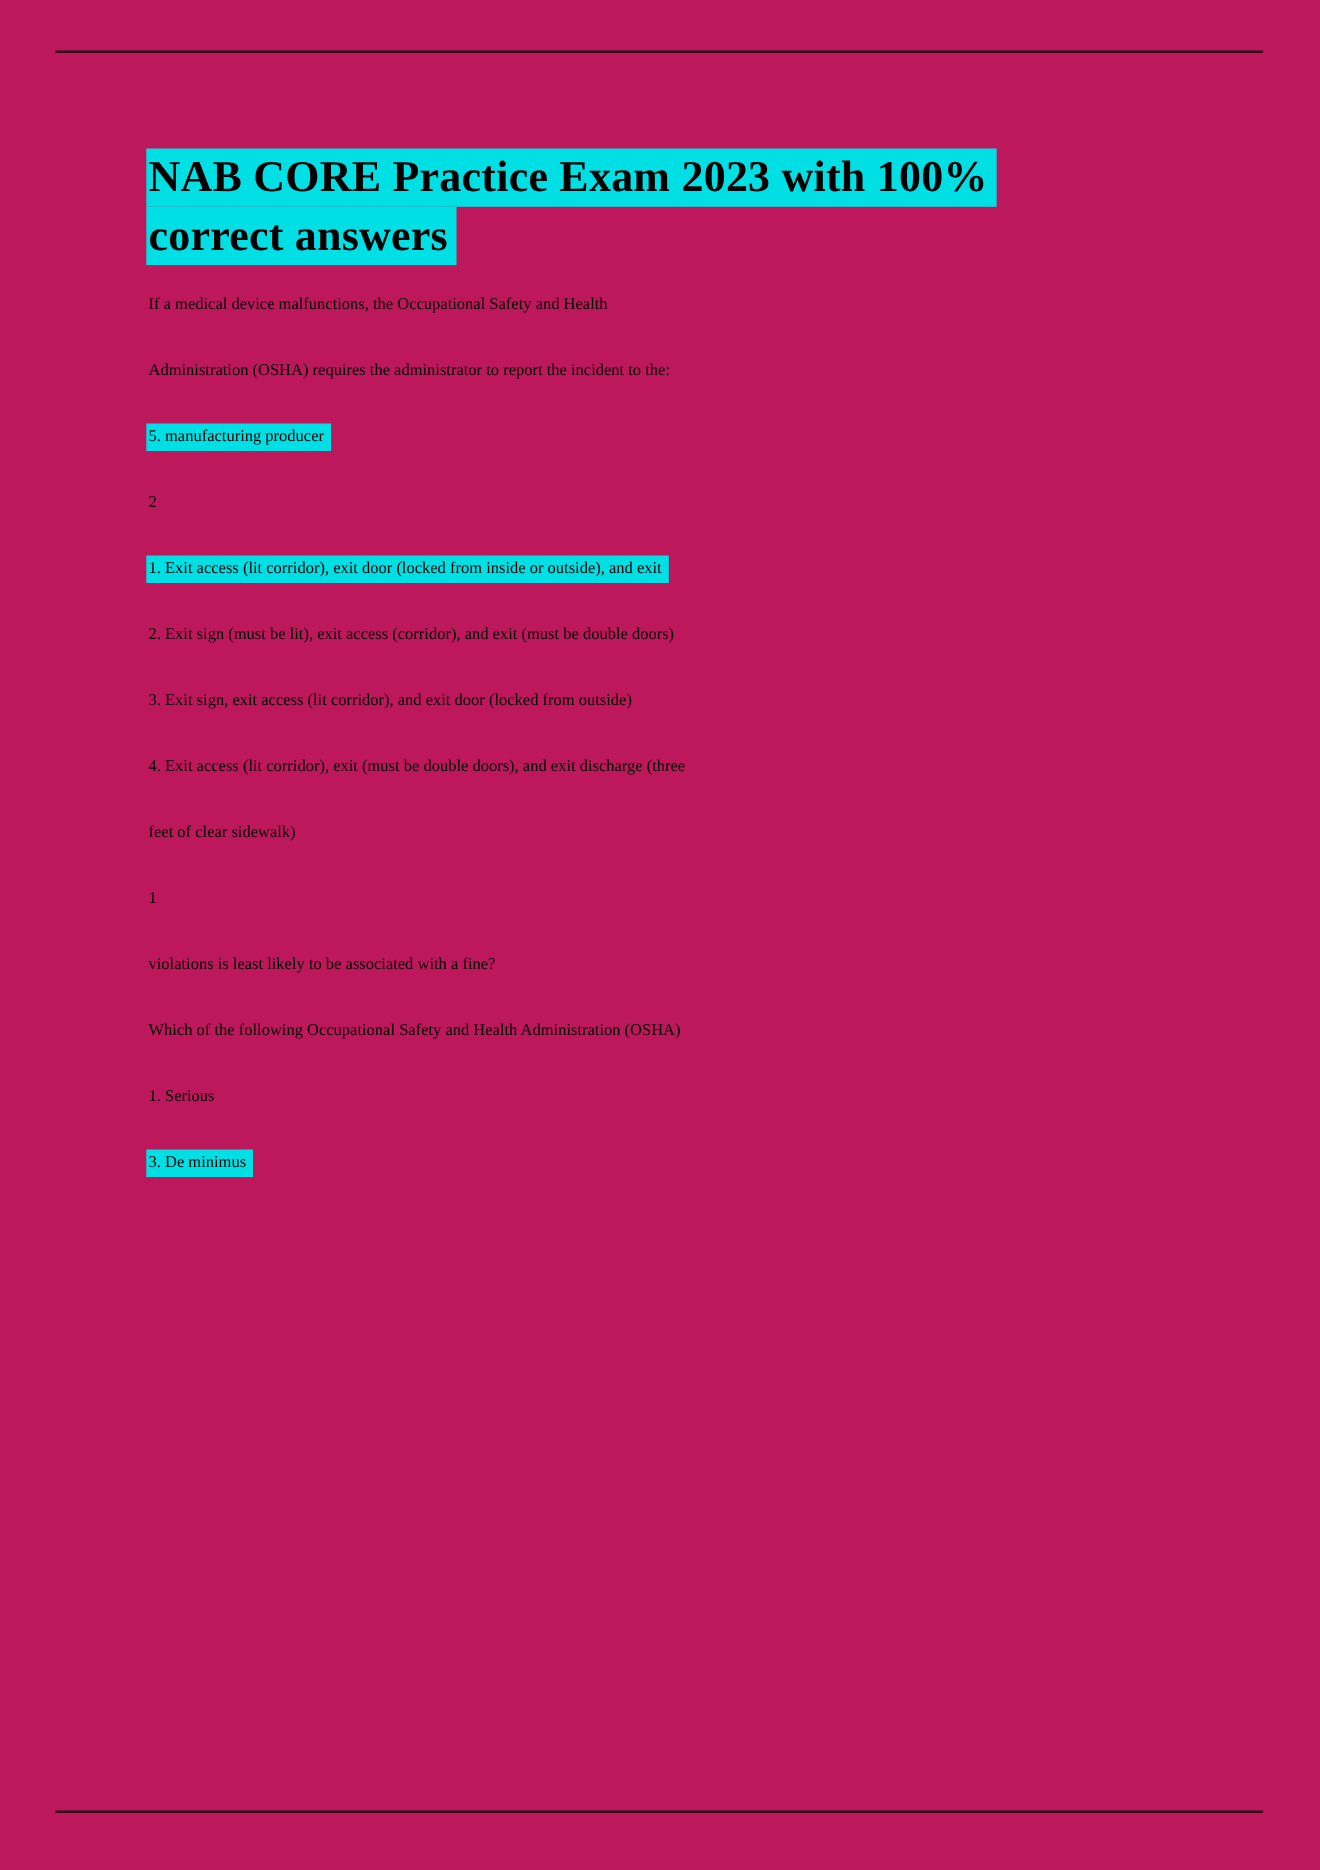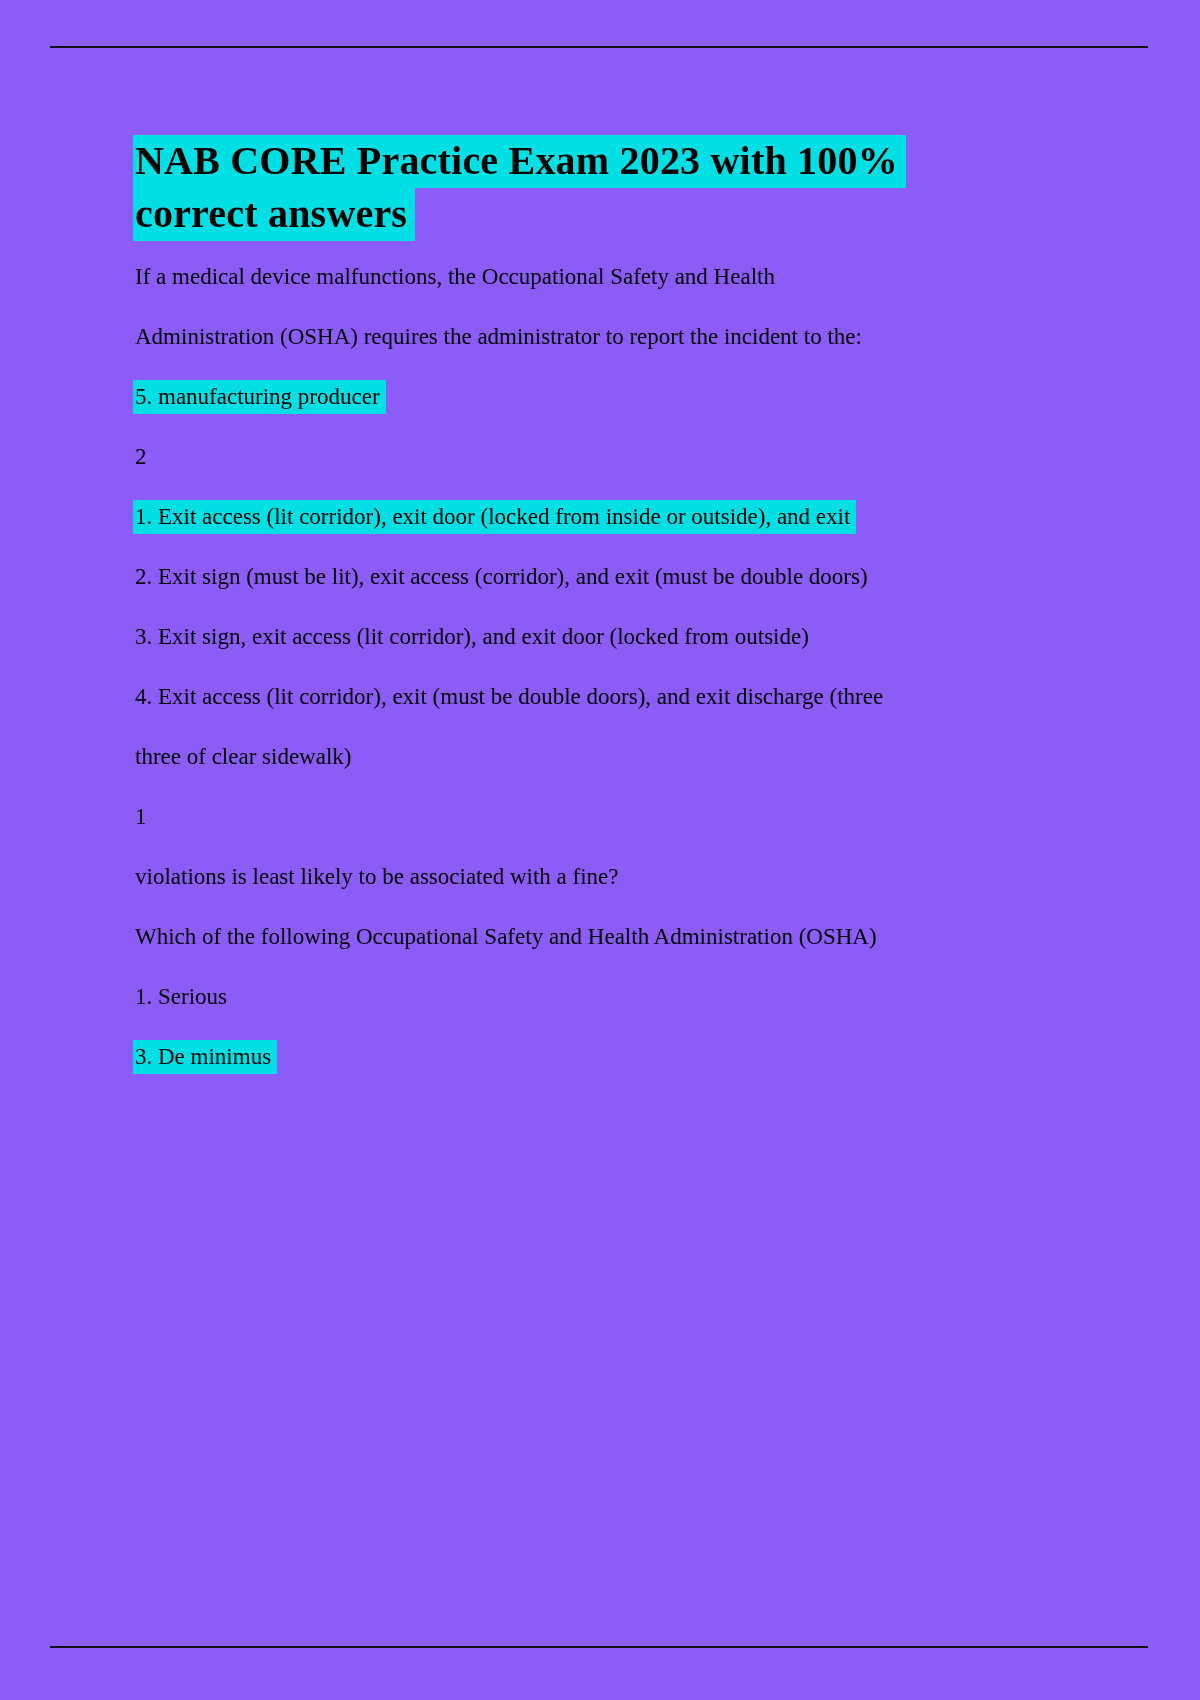--- a/index.html
+++ b/index.html
@@ -4,21 +4,21 @@
 <style>
   html, body {
     margin: 0;
     padding: 0;
     background: #ffffff;
   }
   .page {
     position: relative;
     width: 1200px;
     height: 1700px;
-    background: #8b5cf6;
+    background: #be185d;
     font-family: "Liberation Serif", "DejaVu Serif", serif;
     color: #000000;
     overflow: hidden;
   }
   .rule {
     position: absolute;
     left: 50px;
     width: 1098px;
     height: 2px;
     background: #111111;
@@ -46,21 +46,21 @@
   }
 
   .body-text {
     position: absolute;
     left: 135px;
     top: 247px;
     width: 990px;
   }
   .line {
     margin: 0;
-    font-size: 23px;
+    font-size: 15px;
     line-height: 60px;
     white-space: nowrap;
   }
   .line-text.hl {
     background: var(--hl, #00dfe4);
     padding: 4px 6px 5px 2px;
     margin-left: -2px;
   }
 </style>
 </head>
@@ -84,21 +84,21 @@
 
   <p class="line"><span class="line-text hl">1. Exit access (lit corridor), exit door (locked from inside or outside), and exit</span></p>
 
 
   <p class="line"><span class="line-text">2. Exit sign (must be lit), exit access (corridor), and exit (must be double doors)</span></p>
 
   <p class="line"><span class="line-text">3. Exit sign, exit access (lit corridor), and exit door (locked from outside)</span></p>
 
   <p class="line"><span class="line-text">4. Exit access (lit corridor), exit (must be double doors), and exit discharge (three</span></p>
 
-  <p class="line"><span class="line-text">three of clear sidewalk)</span></p>
+  <p class="line"><span class="line-text">feet of clear sidewalk)</span></p>
 
   <p class="line"><span class="line-text">1</span></p>
 
   <p class="line"><span class="line-text">violations is least likely to be associated with a fine?</span></p>
 
   <p class="line"><span class="line-text">Which of the following Occupational Safety and Health Administration (OSHA)</span></p>
 
   <p class="line"><span class="line-text">1. Serious</span></p>
 
 

